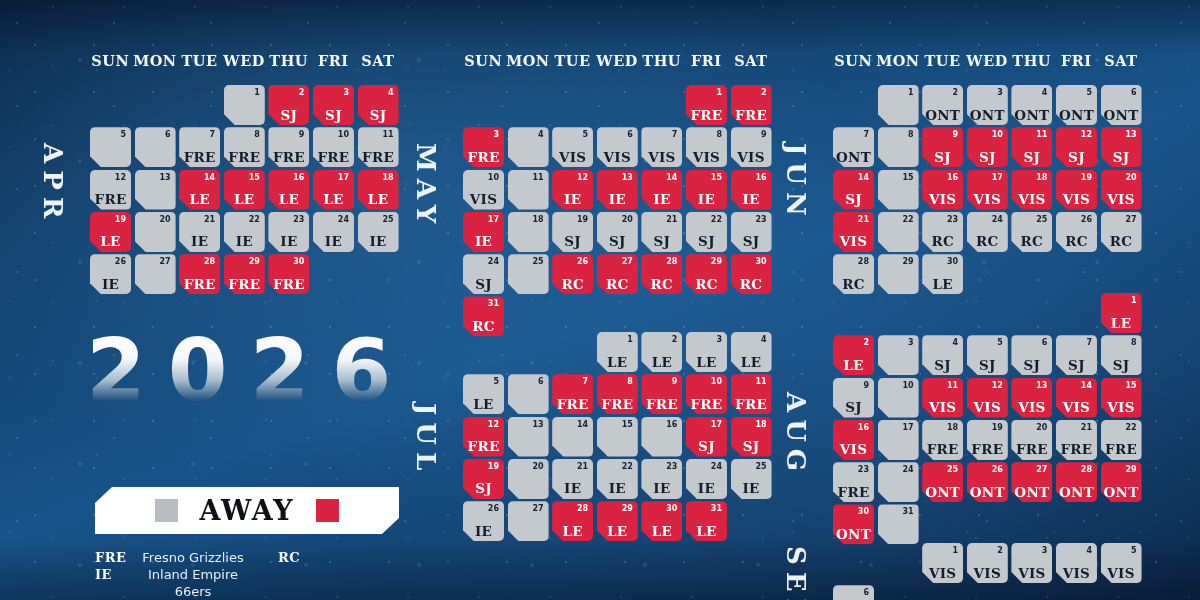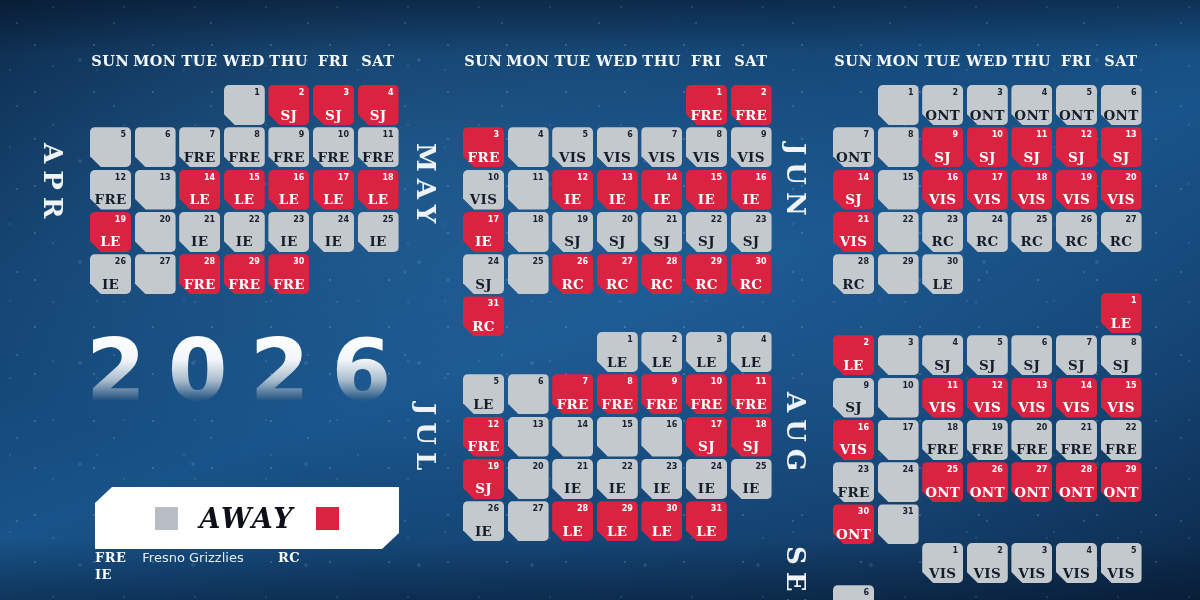--- a/index.html
+++ b/index.html
@@ -77,24 +77,23 @@
     -webkit-background-clip:text;background-clip:text;color:transparent;
   }
   .subtitle{
     position:absolute;left:89px;top:406px;
     font-family:"DejaVu Serif",serif;font-weight:bold;font-size:35px;
     letter-spacing:9px;color:#e62a42;line-height:1;white-space:nowrap;
   }
 
   
   .banner{
-    position:absolute;left:95px;top:487px;width:304px;height:62px;
+    position:absolute;left:95px;top:487px;width:304px;height:47px;
     background:#ffffff;display:flex;align-items:center;justify-content:center;gap:21px;
     clip-path:polygon(17px 0,100% 0,100% calc(100% - 16px),calc(100% - 17px) 100%,0 100%,0 16px);
-    font-style:italic;
   }
   .swatch{width:23px;height:23px;display:inline-block;}
   .legend-label{
     font-family:"DejaVu Serif",serif;font-weight:bold;font-size:27px;
     color:#0d1117;letter-spacing:2px;line-height:1;
   }
 
   
   .teams{position:absolute;left:95px;top:549px;display:flex;gap:24px;}
   .tcol{display:flex;flex-direction:column;}
@@ -117,20 +116,21 @@
   </div>
 
   <div class="teams">
     <div class="tcol tcol-left" id="tcol-left">
         <div class="titem">
           <span class="abbr">FRE</span>
           <span class="name">Fresno Grizzlies</span>
         </div>
         <div class="titem">
           <span class="abbr">IE</span>
+          <span class="name">Inland Empire 66ers</span>
         </div>
       </div>
     <div class="tcol tcol-right" id="tcol-right">
         <div class="titem">
           <span class="abbr">RC</span>
         </div>
       </div>
   </div>
 
   <div id="months">

